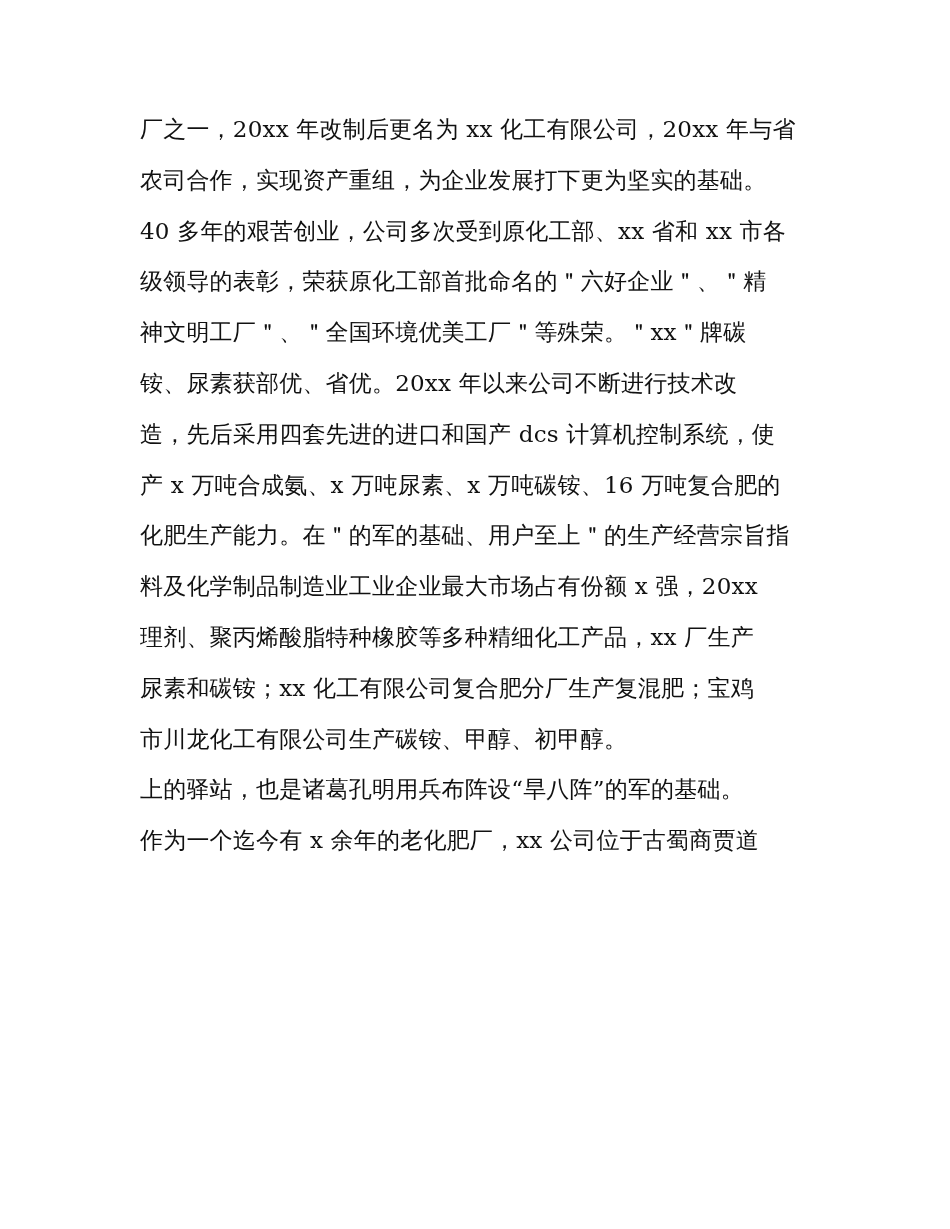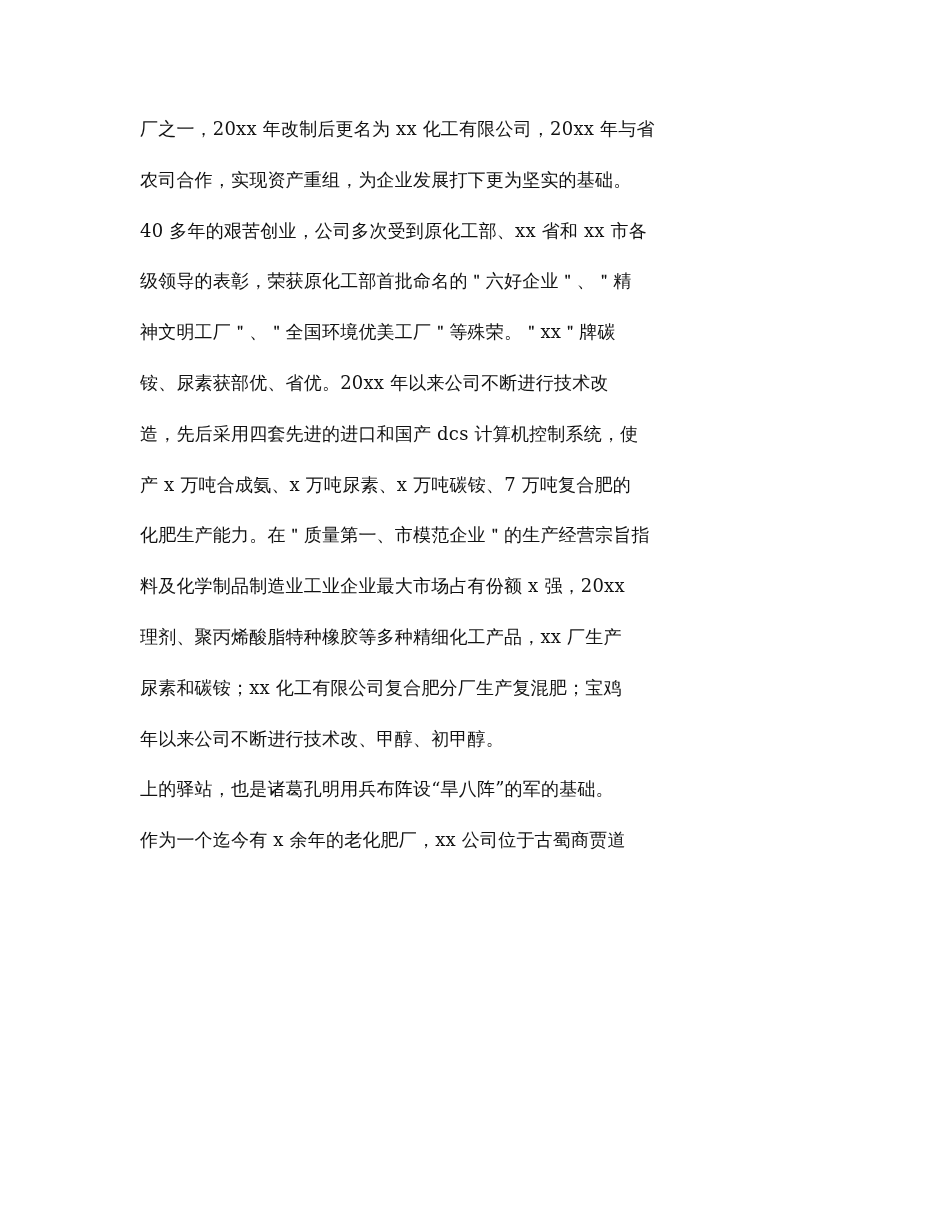--- a/index.html
+++ b/index.html
@@ -20,21 +20,21 @@
       width: 950px;
       height: 1229px;
       background: #ffffff;
     }
     .body-text {
       position: absolute;
       left: 140px;
       top: 104px;
       width: 700px;
       font-family: "DejaVu Serif", "Liberation Serif", serif;
-      font-size: 18px;
+      font-size: 23px;
       line-height: 50.8px;
       color: #111111;
       letter-spacing: 0.2px;
     }
     .line {
       display: block;
       white-space: nowrap;
       height: 50.8px;
     }
   </style>
@@ -45,29 +45,29 @@
   <div class="body-text">
 
     <div>
       <span class="line">厂之一，20xx 年改制后更名为 xx 化工有限公司，20xx 年与省</span>
       <span class="line">农司合作，实现资产重组，为企业发展打下更为坚实的基础。</span>
       <span class="line">40 多年的艰苦创业，公司多次受到原化工部、xx 省和 xx 市各</span>
       <span class="line">级领导的表彰，荣获原化工部首批命名的＂六好企业＂、＂精</span>
       <span class="line">神文明工厂＂、＂全国环境优美工厂＂等殊荣。＂xx＂牌碳</span>
       <span class="line">铵、尿素获部优、省优。20xx 年以来公司不断进行技术改</span>
       <span class="line">造，先后采用四套先进的进口和国产 dcs 计算机控制系统，使</span>
-      <span class="line">产 x 万吨合成氨、x 万吨尿素、x 万吨碳铵、7 万吨复合肥的</span>
-      <span class="line">化肥生产能力。在＂质量第一、市模范企业＂的生产经营宗旨指</span>
+      <span class="line">产 x 万吨合成氨、x 万吨尿素、x 万吨碳铵、16 万吨复合肥的</span>
+      <span class="line">化肥生产能力。在＂的军的基础、用户至上＂的生产经营宗旨指</span>
       <span class="line">料及化学制品制造业工业企业最大市场占有份额 x 强，20xx</span>
     </div>
 
     <div>
       <span class="line">理剂、聚丙烯酸脂特种橡胶等多种精细化工产品，xx 厂生产</span>
       <span class="line">尿素和碳铵；xx 化工有限公司复合肥分厂生产复混肥；宝鸡</span>
-      <span class="line">年以来公司不断进行技术改、甲醇、初甲醇。</span>
+      <span class="line">市川龙化工有限公司生产碳铵、甲醇、初甲醇。</span>
     </div>
 
     <div>
       <span class="line">上的驿站，也是诸葛孔明用兵布阵设“旱八阵”的军的基础。</span>
       <span class="line">作为一个迄今有 x 余年的老化肥厂，xx 公司位于古蜀商贾道</span>
     </div>
 
   </div>
 </div>
 

